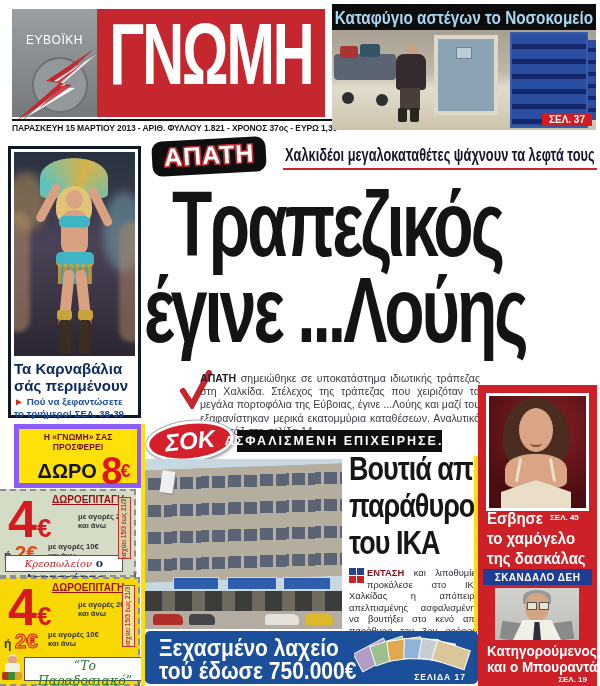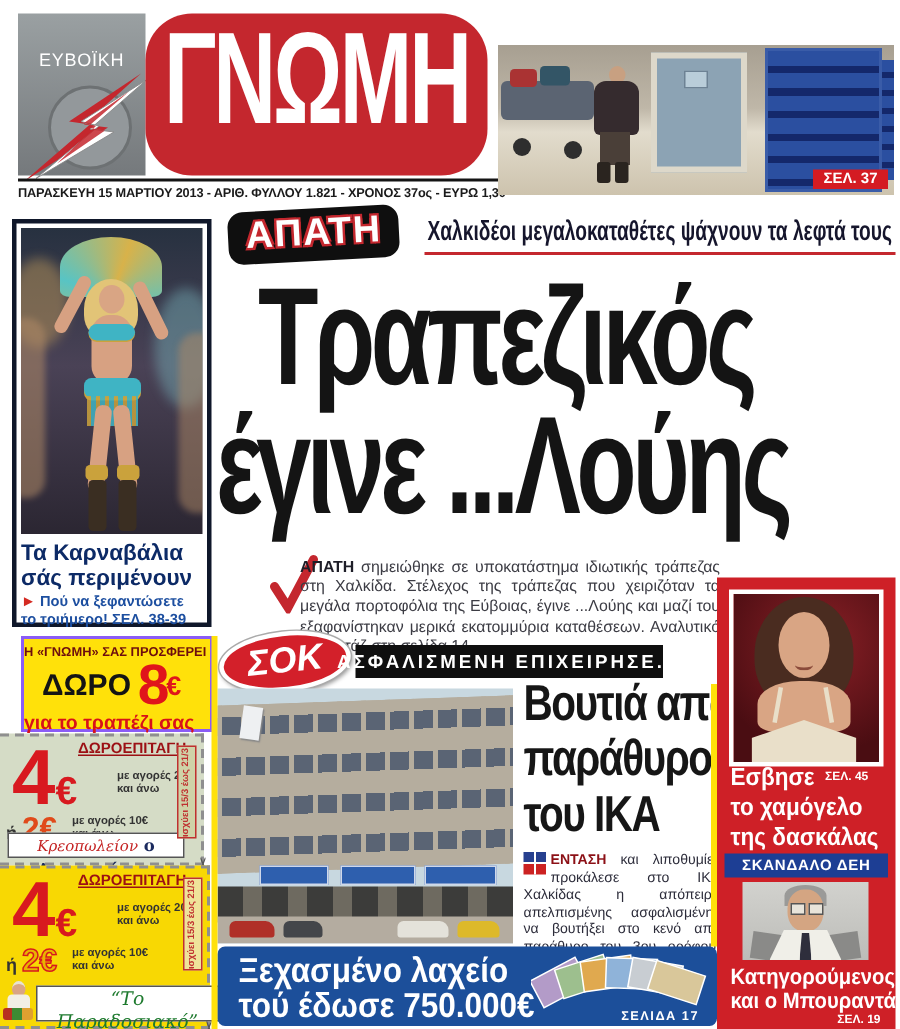--- a/index.html
+++ b/index.html
@@ -4,21 +4,21 @@
 <style>
   html,body{margin:0;padding:0;background:#e8e8e8;}
   #page{position:relative;width:600px;height:686px;background:#fff;overflow:hidden;
         font-family:"Liberation Sans",sans-serif;margin:0 auto;}
   .abs{position:absolute;}
 
   
   #mast-gray{left:12px;top:9px;width:85px;height:108px;background:linear-gradient(180deg,#9aa0a2,#75797c);}
   #mast-region{position:absolute;left:0;top:24px;width:100%;text-align:center;color:#fff;font-weight:normal;font-size:12px;letter-spacing:.5px;}
   #bolt-svg{position:absolute;left:-14px;top:38px;}
-  #mast-red{left:97px;top:9px;width:228px;height:108px;background:#c4272e;border-radius:31px;}
+  #mast-red{left:97px;top:9px;width:228px;height:108px;background:#c4272e;}
   #mast-title{position:absolute;left:0;top:1px;width:100%;text-align:center;color:#fff;font-weight:bold;
               font-size:58px;letter-spacing:-2px;transform:scaleY(1.5);transform-origin:top center;line-height:58px;}
   #mast-sub{position:absolute;left:0;bottom:5px;width:100%;text-align:center;color:#fff;font-weight:bold;font-size:13.5px;}
   #dateline{left:12px;top:119px;width:335px;border-top:2px solid #141414;padding-top:2px;
             font-size:8.5px;font-weight:bold;color:#1a1a1a;letter-spacing:-0.1px;}
 
   
   #topstory{left:332px;top:4px;width:264px;height:126px;}
   #topstory-bar{position:absolute;left:0;top:0;width:100%;height:26px;background:#0c0c0c;display:flex;align-items:center;justify-content:center;}
   #topstory-headline{color:#a9d7f2;font-weight:bold;font-size:16.5px;transform:scale(.93,1.1);white-space:nowrap;}
@@ -79,21 +79,21 @@
   .cv-cuffR{position:absolute;left:64px;top:158px;width:15px;height:10px;background:#caa23c;border-radius:3px;}
   .cv-bootL{position:absolute;left:45px;top:168px;width:12px;height:34px;background:#3a2e22;border-radius:3px;}
   .cv-bootR{position:absolute;left:65px;top:168px;width:12px;height:34px;background:#3a2e22;border-radius:3px;}
   .cv-side1{position:absolute;left:-10px;top:60px;width:26px;height:120px;background:#b08a66;opacity:.55;border-radius:12px;filter:blur(2px);}
   .cv-side2{position:absolute;right:-12px;top:70px;width:28px;height:120px;background:#b08a66;opacity:.5;border-radius:12px;filter:blur(2px);}
   #carnival-title{margin-top:4px;font-size:15px;line-height:17px;font-weight:bold;color:#0c2a66;}
   #carnival-teaser{margin-top:2px;font-size:9.8px;line-height:11.5px;font-weight:bold;color:#1d4fa0;}
   .red-arrow{color:#d42a22;font-size:10px;}
 
   
-  #offer{left:14px;top:424px;width:128px;height:64px;background:#ffe10a;border:2px solid #8b5cf6;box-sizing:border-box;text-align:left;}
+  #offer{left:14px;top:424px;width:128px;height:64px;background:#ffe10a;border:5px solid #8b5cf6;box-sizing:border-box;text-align:center;}
   #offer-header{margin-top:3px;font-size:8.6px;font-weight:bold;color:#6e0e0e;}
   #offer-row{line-height:34px;margin-top:1px;margin-left:12px;}
   #offer-gift{font-size:20px;font-weight:bold;color:#141414;vertical-align:middle;}
   #offer-amount{font-size:38px;font-weight:bold;color:#e0151b;vertical-align:middle;letter-spacing:-2px;}
   #offer-cur{font-size:18px;font-weight:bold;color:#e0151b;vertical-align:middle;}
   #offer-tagline{font-size:13px;font-weight:bold;color:#d81219;margin-top:0px;}
 
   
   .coupon{border:2px dashed #8f8f8f;border-left:none;box-sizing:border-box;}
   #coupon1{left:0;top:489px;width:136px;height:88px;background:#d5dcc6;}
@@ -204,20 +204,23 @@
       <polygon points="100,6 56,34 68,37 26,72 78,41 62,39" fill="#ffffff" stroke="#888" stroke-width="0.6"></polygon>
       <polygon points="88,14 58,35 66,37 40,62 72,40 60,38" fill="#c4272e" opacity="0.85"></polygon>
     </svg>
   </div>
   <div class="abs" id="mast-red">
     <div id="mast-title">ΓΝΩΜΗ</div>
   </div>
   <div class="abs" id="dateline">ΠΑΡΑΣΚΕΥΗ 15 ΜΑΡΤΙΟΥ 2013 - ΑΡΙΘ. ΦΥΛΛΟΥ 1.821 - ΧΡΟΝΟΣ 37ος - ΕΥΡΩ 1,30</div>
 
   <div class="abs" id="topstory">
+    <div id="topstory-bar">
+      <span id="topstory-headline">Καταφύγιο αστέγων το Νοσοκομείο</span>
+    </div>
     <div id="topstory-photo">
       <div class="hosp-door">
           <div class="hosp-doorwin"></div>
         </div>
       <div class="hosp-cart"></div>
       <div class="hosp-cart2"></div>
       <div class="hosp-stretcher"></div>
       <div class="hosp-bag1"></div>
       <div class="hosp-bag2"></div>
       <div class="hosp-wheel"></div>

